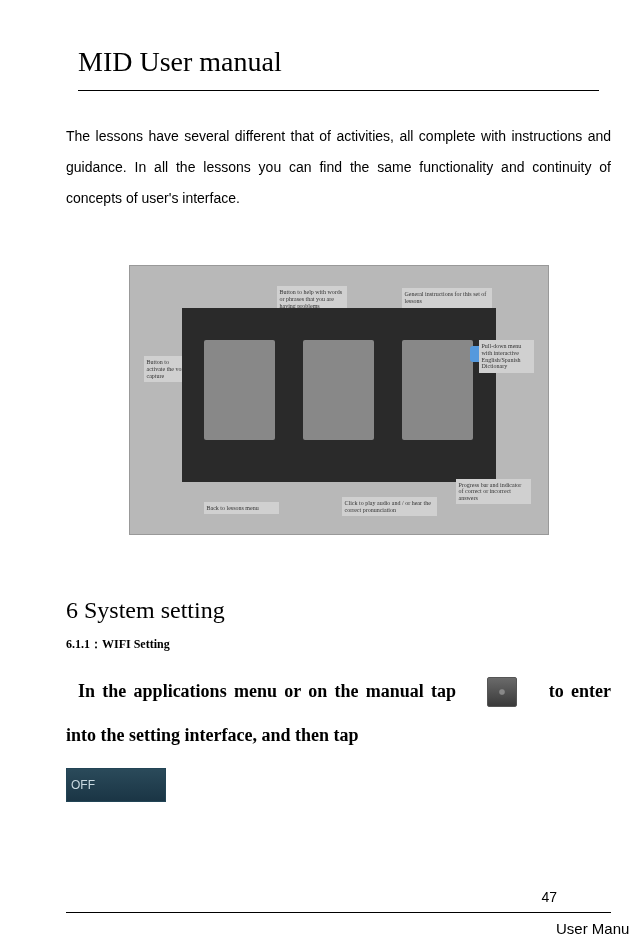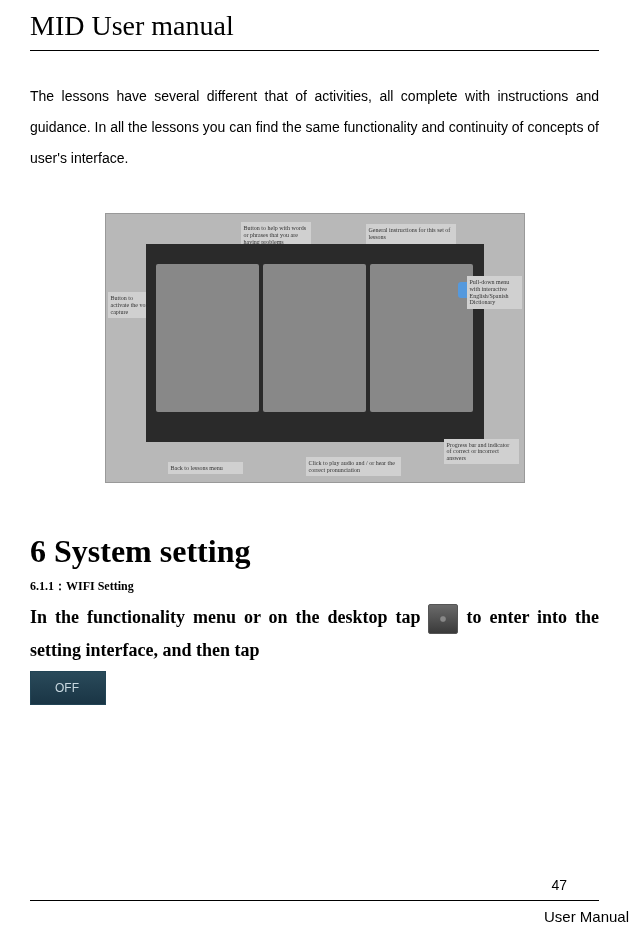--- a/index.html
+++ b/index.html
@@ -1,16 +1,16 @@
 <!DOCTYPE html>
 <html><head>
   <meta charset="utf-8">
   <style>
     * {
-      margin: 0;
+      margin: 12px;
       padding: 0;
       box-sizing: border-box;
     }
     body {
       font-family: Georgia, 'Times New Roman', serif;
       width: 629px;
       height: 949px;
       padding: 10px 30px 20px 30px;
       position: relative;
       background: white;
@@ -115,22 +115,22 @@
     .audio-icon-right {
       position: absolute;
       right: 50px;
       top: 68px;
       width: 16px;
       height: 16px;
       background: #5599dd;
       border-radius: 3px;
     }
     .section-heading {
-      font-size: 32px;
-      font-weight: bold;
+      font-size: 24px;
+      font-weight: normal;
       margin-bottom: 8px;
     }
     .subsection-heading {
       font-size: 12px;
       font-weight: bold;
       margin-bottom: 6px;
     }
     .instruction-text {
       font-size: 18px;
       font-weight: bold;
@@ -151,42 +151,42 @@
       content: '';
       position: absolute;
       top: 6px;
       left: 6px;
       right: 6px;
       bottom: 6px;
       background: radial-gradient(circle, #888 20%, transparent 30%);
     }
     .off-button {
       display: inline-block;
-      width: 76px;
+      width: 100px;
       height: 34px;
       background: linear-gradient(180deg, #2a4a5a 0%, #1a3545 100%);
       border: 1px solid #224455;
       color: #c8d8e0;
       font-family: Arial, sans-serif;
       font-size: 12px;
-      padding: 9px 24px;
+      padding: 9px 4px;
       margin-top: 4px;
     }
     .footer-rule {
       position: absolute;
       bottom: 48px;
       left: 30px;
       right: 30px;
       border: none;
       border-top: 1px solid #000;
     }
     .page-number {
       position: absolute;
       bottom: 56px;
-      right: 62px;
+      right: 84px;
       font-size: 14px;
       font-family: Arial, sans-serif;
     }
     .footer-text {
       position: absolute;
       bottom: 24px;
       left: 0;
       right: 0;
       text-align: right;
       font-size: 15px;
@@ -221,21 +221,21 @@
     <div class="callout callout-bottom-left">Back to lessons menu</div>
     <div class="callout callout-bottom-mid">Click to play audio and / or hear the correct pronunciation</div>
     <div class="callout callout-bottom-right">Progress bar and indicator of correct or incorrect answers</div>
   </div>
 </div>
 
 <h2 class="section-heading">6 System setting</h2>
 <h3 class="subsection-heading">6.1.1：WIFI Setting</h3>
 
 <div class="instruction-text">
-  <span>In the functionality menu or on the desktop tap</span>
+  <span>In the applications menu or on the manual tap</span>
   <span class="inline-icon"></span>
   <span> to enter into the setting interface, and then tap</span>
 </div>
 <div class="off-button">OFF</div>
 
 <span class="page-number">47</span>
 <hr class="footer-rule">
 <div class="footer-text">User Manual</div>
 
 

